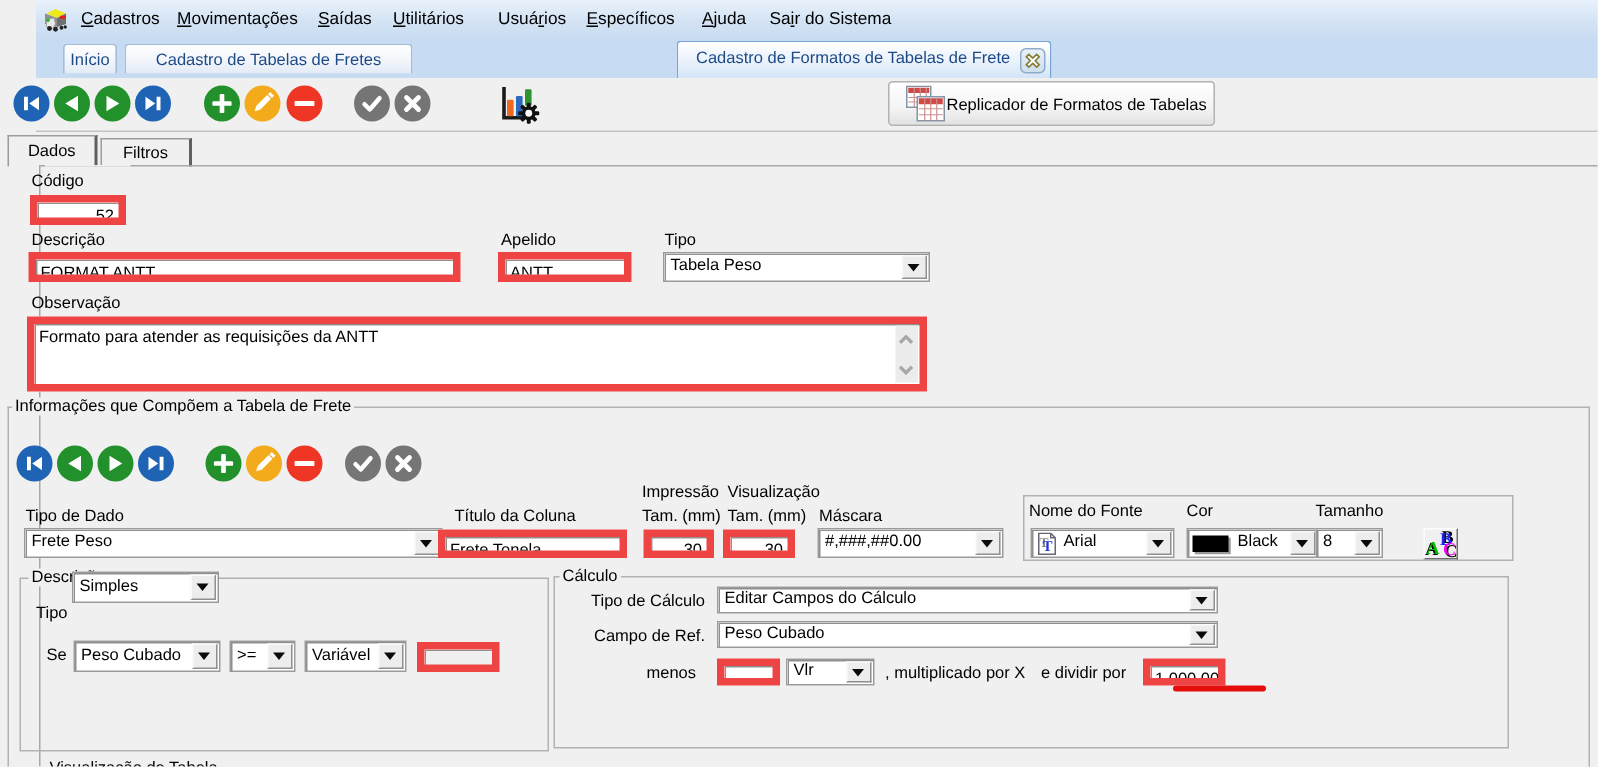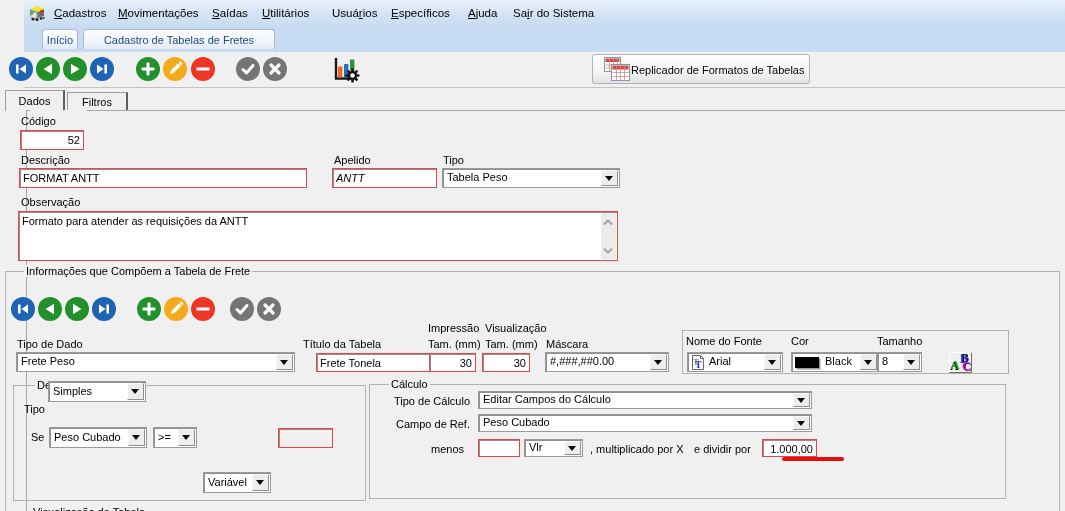--- a/index.html
+++ b/index.html
@@ -33,33 +33,33 @@
 #repbtn .txt { position:absolute; left:38px; top:9px; font-size:11px; white-space:nowrap; }
 
 
 .wtab { position:absolute; background:#f0f0f0; font-size:11px; text-align:center; }
 #pline { left:2px; top:110px; width:1060px; height:1px; background:#a8a8a8; }
 #pleft { left:2px; top:110px; width:1px; height:401px; background:#a8a8a8; }
 #pright { left:1061px; top:110px; width:1px; height:401px; background:#a8a8a8; }
 
 
 .lbl { position:absolute; font-size:11px; white-space:nowrap; }
-.inp { position:absolute; background:#fff; border:1px solid #ef4444;
+.inp { position:absolute; background:#fff; border:5px solid #ef4444;
   box-shadow:inset 1px 1px 0 #8f8f8f; font-size:11px; line-height:16px; padding:1px 3px; white-space:nowrap; overflow:hidden; }
 .inp.num { text-align:right; }
 .combo { position:absolute; background:#fff; border:1px solid #9a9a9a;
   box-shadow:inset 1px 1px 0 #8f8f8f; font-size:11px; white-space:nowrap; overflow:hidden; }
 .combo .tx { position:absolute; left:4px; top:2px; }
 .combo .db { position:absolute; right:1px; top:1px; bottom:1px; width:17px;
   background:#ededed; border:1px solid #8f8f8f;
   border-top-color:#fbfbfb; border-left-color:#fbfbfb; }
 .combo .db:after { content:""; position:absolute; left:50%; top:50%; margin-left:-4.5px; margin-top:-2.5px;
   border-left:4.5px solid transparent; border-right:4.5px solid transparent; border-top:5.5px solid #0a0a0a; }
 .grp { position:absolute; border:1px solid #b2b2b2; }
-.leg { position:absolute; background:#f0f0f0; padding:0 2px; font-size:11px; white-space:nowrap;margin-left:16px; }
+.leg { position:absolute; background:#f0f0f0; padding:0 2px; font-size:11px; white-space:nowrap; }
 </style>
 </head>
 <body>
 
 <div class="abs" id="menubar">
   <span class="mi" style="left:30px"><u>C</u>adastros</span>
   <span class="mi" style="left:94px"><u>M</u>ovimentações</span>
   <span class="mi" style="left:188px"><u>S</u>aídas</span>
   <span class="mi" style="left:238px"><u>U</u>tilitários</span>
   <span class="mi" style="left:308px">Usuá<u>r</u>ios</span>
@@ -76,20 +76,25 @@
     <circle cx="5" cy="16" r="1.6" fill="#222"></circle>
     <circle cx="9" cy="16.5" r="1.6" fill="#222"></circle>
     <circle cx="13" cy="15.5" r="1.3" fill="#222"></circle>
     <circle cx="15.5" cy="15" r="1.1" fill="#222"></circle>
   </svg>
 </div>
 
 <div class="abs" id="tabstrip">
   <div class="ttab" style="left:18px; width:36px;">Início</div>
   <div class="ttab" style="left:59px; width:192px;">Cadastro de Tabelas de Fretes</div>
+  <div class="ttab active" style="left:427px; width:250px; text-align:left; padding-left:12px;">Cadastro de Formatos de Tabelas de Frete
+    <div id="closex" style="left:228px; top:4px;"><svg width="15" height="15" viewBox="0 0 15 15">
+          <path d="M3.2 4.9 L4.9 3.2 L7.5 5.8 L10.1 3.2 L11.8 4.9 L9.2 7.5 L11.8 10.1 L10.1 11.8 L7.5 9.2 L4.9 11.8 L3.2 10.1 L5.8 7.5 Z" fill="#fff" stroke="#857c33" stroke-width="1.1"></path>
+        </svg></div>
+  </div>
 </div>
 
 <div class="abs" id="toolbar"></div>
 <div id="tb1">
     <div class="cbtn" style="left:9px; top:57px; background:#1e63b4;">
       <svg width="24" height="24" viewBox="0 0 24 24">
         <rect x="7" y="7.5" width="2.6" height="9" fill="#fff"></rect>
         <polygon points="17,7.5 17,16.5 10.5,12" fill="#fff"></polygon>
       </svg>
     </div>
@@ -178,21 +183,21 @@
 <div class="abs" id="pleft"></div>
 <div class="abs" id="pright"></div>
 
 <div class="lbl" style="left:21px; top:115px;">Código</div>
 <div class="inp num" style="left:20px; top:130px; width:64px; height:20px;">52</div>
 
 <div class="lbl" style="left:21px; top:154px;">Descrição</div>
 <div class="inp" style="left:19px; top:168px; width:288px; height:20px;">FORMAT ANTT</div>
 
 <div class="lbl" style="left:334px; top:154px;">Apelido</div>
-<div class="inp" style="left:332px; top:168px; width:105px; height:20px;font-style:italic;">ANTT</div>
+<div class="inp" style="left:332px; top:168px; width:89px; height:20px;">ANTT</div>
 
 <div class="lbl" style="left:443px; top:154px;">Tipo</div>
 <div class="combo" style="left:442px; top:168px; width:178px; height:20px;">
     <span class="tx">Tabela Peso</span>
     <span class="db"></span>
   </div>
 
 <div class="lbl" style="left:21px; top:196px;">Observação</div>
 <div class="inp" style="left:18px; top:211px; width:600px; height:50px;">Formato para atender as requisições da ANTT
   <span style="position:absolute; right:1px; top:1px; bottom:1px; width:15px; background:#ececec;"></span>
@@ -258,30 +263,30 @@
     <div class="cbtn" style="left:257px; top:297px; background:#757575;">
       <svg width="24" height="24" viewBox="0 0 24 24">
         <path d="M8 8 L16 16 M16 8 L8 16" stroke="#fff" stroke-width="3.2" fill="none" stroke-linecap="round"></path>
       </svg>
     </div>
   </div>
 
 <div class="lbl" style="left:428px; top:322px;">Impressão</div>
 <div class="lbl" style="left:485px; top:322px;">Visualização</div>
 <div class="lbl" style="left:17px; top:338px;">Tipo de Dado</div>
-<div class="lbl" style="left:303px; top:338px;">Título da Tabela</div>
+<div class="lbl" style="left:303px; top:338px;">Título da Coluna</div>
 <div class="lbl" style="left:428px; top:338px;">Tam. (mm)</div>
 <div class="lbl" style="left:485px; top:338px;">Tam. (mm)</div>
 <div class="lbl" style="left:546px; top:338px;">Máscara</div>
 
 <div class="combo" style="left:16px; top:352px; width:279px; height:20px;">
     <span class="tx">Frete Peso</span>
     <span class="db"></span>
   </div>
-<div class="inp" style="left:316px; top:353px; width:126px; height:19px;">Frete Tonela</div>
+<div class="inp" style="left:292px; top:353px; width:126px; height:19px;">Frete Tonela</div>
 <div class="inp num" style="left:429px; top:353px; width:47px; height:19px;">30</div>
 <div class="inp num" style="left:482px; top:353px; width:48px; height:19px;">30</div>
 <div class="combo" style="left:545px; top:352px; width:124px; height:20px;">
     <span class="tx">#,###,##0.00</span>
     <span class="db"></span>
   </div>
 
 <div class="grp" style="left:682px; top:330px; width:327px; height:44px;"></div>
 <div class="lbl" style="left:686px; top:335px;">Nome do Fonte</div>
 <div class="lbl" style="left:791px; top:335px;">Cor</div>
@@ -321,21 +326,21 @@
   </div>
 <div class="lbl" style="left:31px; top:431px;">Se</div>
 <div class="combo" style="left:49px; top:427px; width:98px; height:21px;">
     <span class="tx" style="top:3px">Peso Cubado</span>
     <span class="db"></span>
   </div>
 <div class="combo" style="left:153px; top:427px; width:44px; height:21px;">
     <span class="tx" style="top:3px">&gt;=</span>
     <span class="db"></span>
   </div>
-<div class="combo" style="left:203px; top:427px; width:68px; height:21px;margin-top:45px;">
+<div class="combo" style="left:203px; top:427px; width:68px; height:21px;">
     <span class="tx" style="top:3px">Variável</span>
     <span class="db"></span>
   </div>
 <div class="inp" style="left:278px; top:428px; width:55px; height:20px; background:#f0f0f0;"></div>
 
 <div class="grp" style="left:369px; top:384px; width:637px; height:115px;"></div>
 <div class="leg" style="left:373px; top:378px;">Cálculo</div>
 <div class="lbl" style="left:394px; top:395px;">Tipo de Cálculo</div>
 <div class="combo" style="left:478px; top:391px; width:334px; height:18px;">
     <span class="tx" style="top:1px">Editar Campos do Cálculo</span>

